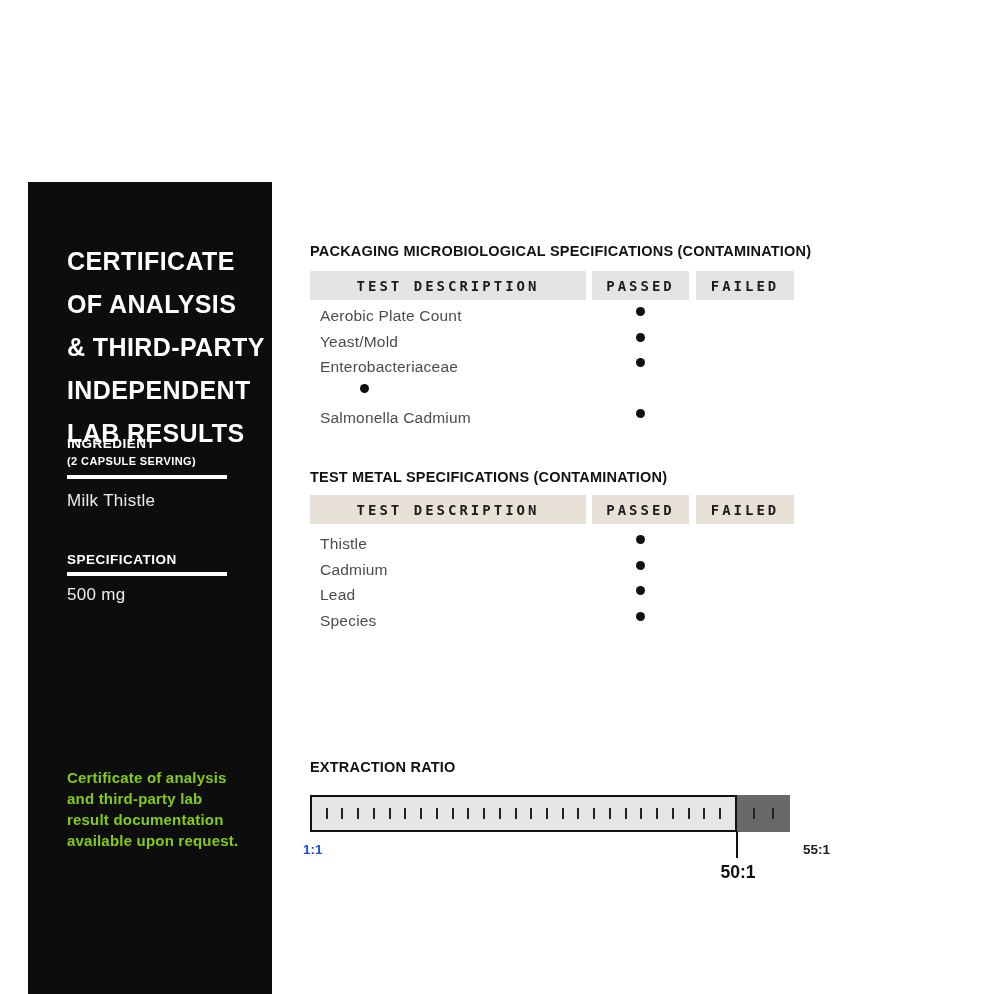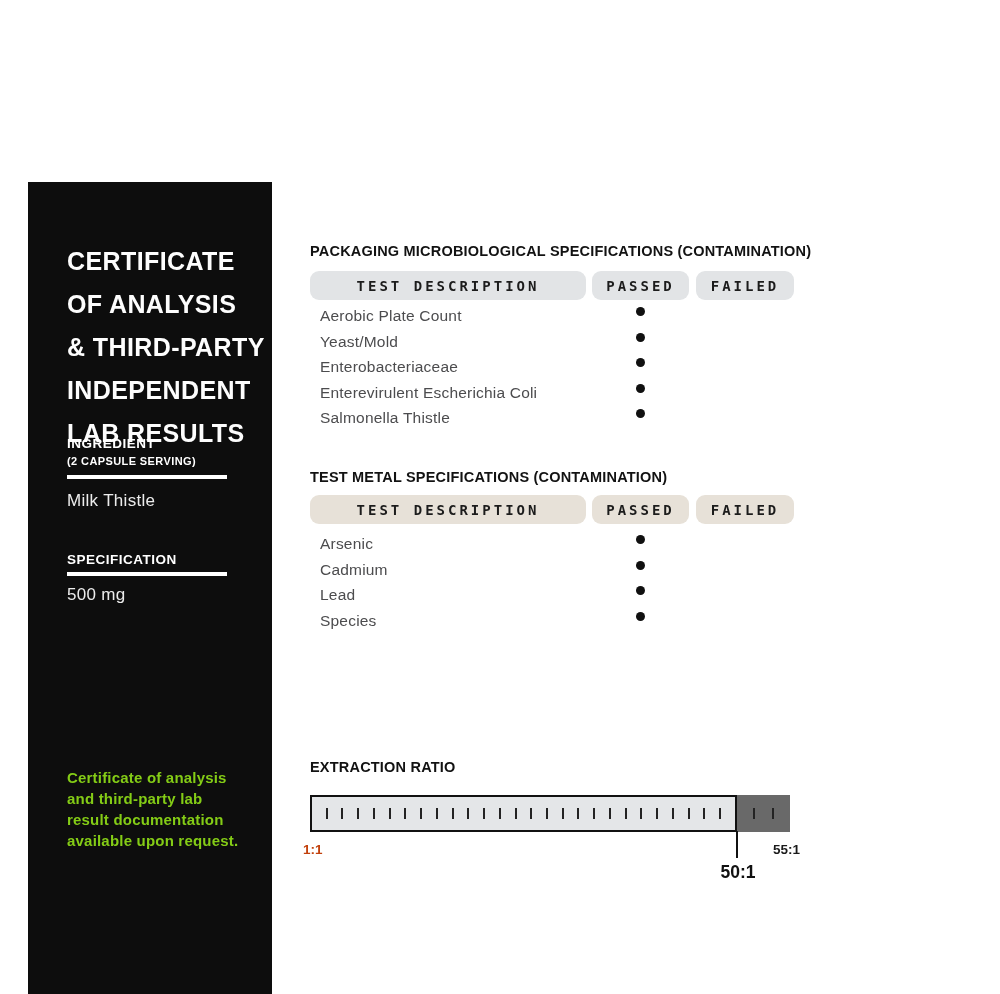--- a/index.html
+++ b/index.html
@@ -90,21 +90,20 @@
   .th {
     height: 29px;
     display: flex;
     align-items: center;
     justify-content: center;
     font-family: "DejaVu Sans Mono", "Liberation Mono", monospace;
     font-weight: bold;
     font-size: 14px;
     letter-spacing: 3px;
     color: #1c1c1c;
-    border-radius: 9px;
   }
   .th-desc   { width: 276px; }
   .th-passed { width: 97px; margin-left: 6px; }
   .th-failed { width: 98px; margin-left: 7px; }
   .thead.t1 .th { background: #e2e4e6; }
   .thead.t2 .th { background: #e7e1d8; }
 
   .tbody {
     position: absolute;
     left: 310px;
@@ -164,25 +163,25 @@
     position: absolute;
     left: 736px; top: 831px;
     width: 2px; height: 27px;
     background: #111111;
   }
   .ruler-min-label {
     position: absolute;
     left: 303px; top: 842px;
     font-size: 13.5px;
     font-weight: 600;
-    color: #c2410c;
+    color: #1d4ed8;
   }
   .ruler-max-label {
     position: absolute;
-    left: 773px; top: 842px;
+    left: 803px; top: 842px;
     font-size: 13.5px;
     font-weight: 600;
     color: #1a1a1a;
   }
   .marker-label {
     position: absolute;
     left: 703px; top: 862px;
     width: 70px;
     text-align: center;
     font-size: 17.5px;
@@ -239,44 +238,43 @@
       <div class="td-failed"></div>
     </div>
     <div class="trow">
       <div class="td-desc">Enterobacteriaceae</div>
       <div class="td-passed">
           <span class="dot"></span>
         </div>
       <div class="td-failed"></div>
     </div>
     <div class="trow">
-      <div class="td-desc">Enterevirulent Escherichia Coli</div>
-      <div class="td-passed">
-          <span class="dot"></span>
-        </div>
-      <div class="td-failed"></div>
-    </div>
-    <div class="trow">
-      <div class="td-desc">Salmonella Thistle</div>
+      <div class="td-passed">
+          <span class="dot"></span>
+        </div>
+      <div class="td-failed"></div>
+    </div>
+    <div class="trow">
+      <div class="td-desc">Salmonella Cadmium</div>
       <div class="td-passed">
           <span class="dot"></span>
         </div>
       <div class="td-failed"></div>
     </div>
   </div>
 
   <h2 class="section-title" style="top:469px;">TEST METAL SPECIFICATIONS (CONTAMINATION)</h2>
   <div class="thead t2" style="top:495px;">
     <div class="th th-desc">TEST DESCRIPTION</div>
     <div class="th th-passed">PASSED</div>
     <div class="th th-failed">FAILED</div>
   </div>
   <div class="tbody" style="top:535px;">
     <div class="trow">
-      <div class="td-desc">Arsenic</div>
+      <div class="td-desc">Thistle</div>
       <div class="td-passed">
           <span class="dot"></span>
         </div>
       <div class="td-failed"></div>
     </div>
     <div class="trow">
       <div class="td-desc">Cadmium</div>
       <div class="td-passed">
           <span class="dot"></span>
         </div>

